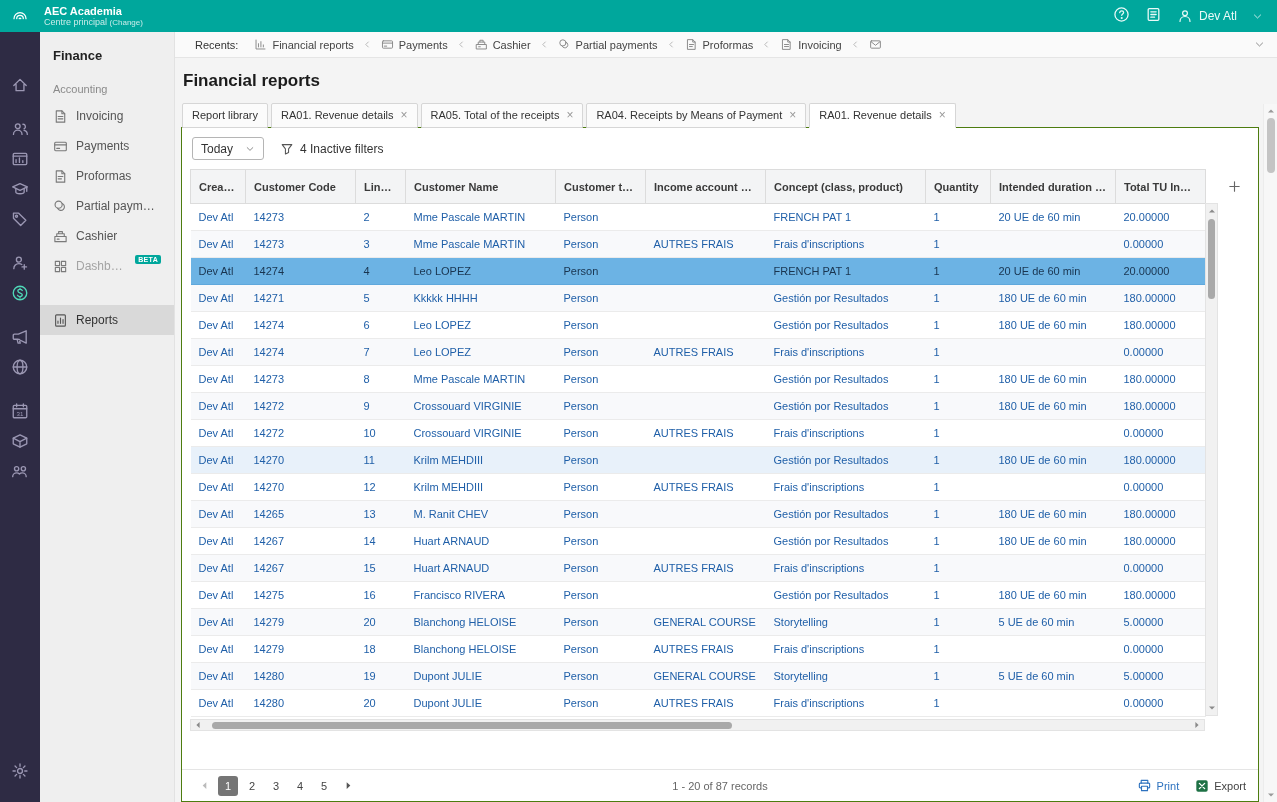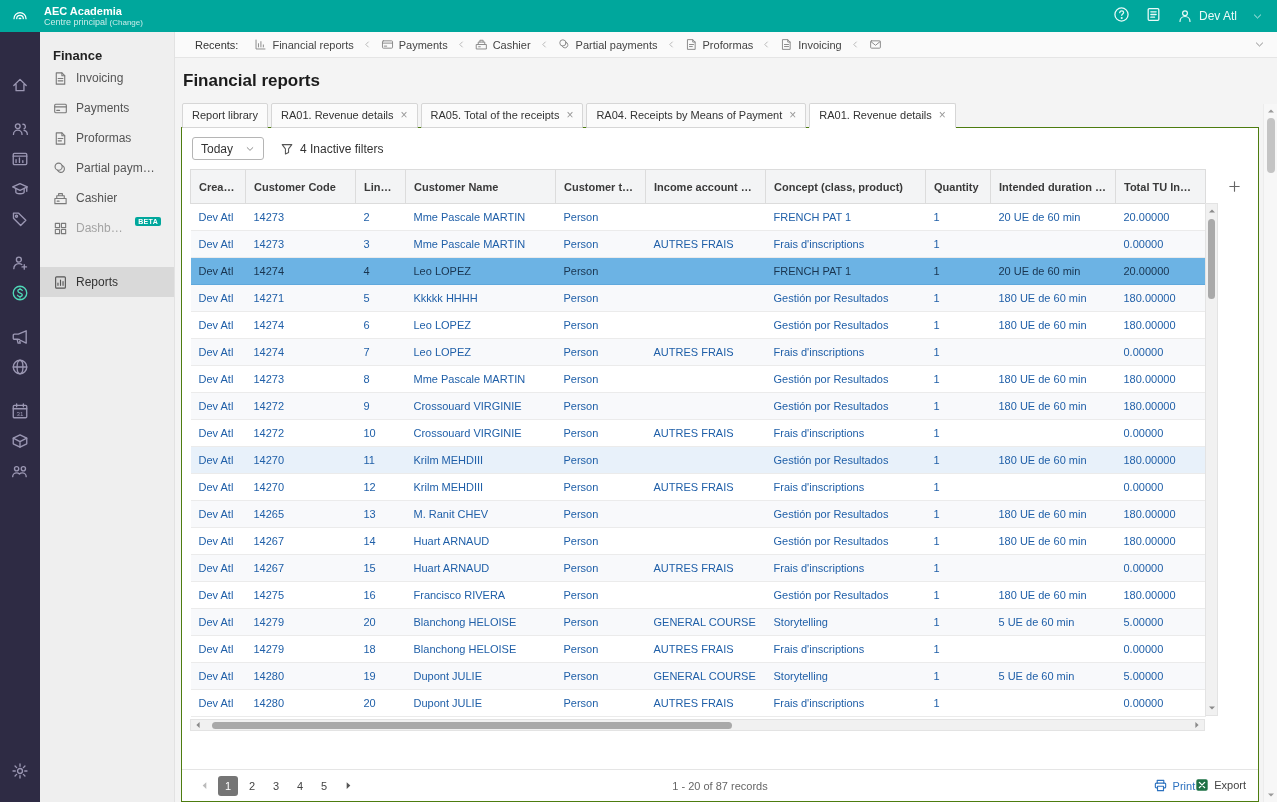--- a/index.html
+++ b/index.html
@@ -104,21 +104,21 @@
 
   
   .pager { margin-top: auto; border-top: 1px solid #e5e5e5; height: 32px; display: flex; align-items: center; padding: 0 12px; font-size: 11px; color: #555; position: relative; flex: none; }
   .pages { display: flex; align-items: center; gap: 4px; }
   .pages-list { display: flex; align-items: center; gap: 4px; }
   .page-btn { min-width: 20px; height: 20px; display: inline-flex; align-items: center; justify-content: center; border-radius: 3px; color: #444; font-size: 11px; cursor: pointer; padding: 0 4px; }
   .page-btn.active { background: #757575; color: #fff; }
   .page-btn.nav { color: #555; }
   .page-btn.nav.disabled { color: #bbb; }
   .pager-center { position: absolute; left: 50%; transform: translateX(-50%); color: #666; }
-  .pager-right { margin-left: auto; display: flex; align-items: flex-start; }
+  .pager-right { margin-left: auto; display: flex; align-items: flex-end; gap: 16px; }
   .print { display: flex; align-items: center; gap: 5px; color: #2d72bf; cursor: pointer; }
   .export { display: flex; align-items: center; gap: 5px; color: #444; cursor: pointer; }
 
   
   .page-scroll { position: absolute; right: 0; top: 72px; bottom: 0; width: 14px; background: #f7f7f7; border-left: 1px solid #ececec; display: flex; flex-direction: column; align-items: center; padding: 3px 0; z-index: 5; }
   .page-scroll .ic { color: #999; }
   .pthumb { width: 8px; height: 55px; margin-top: 3px; background: #c4c4c4; border-radius: 4px; }
   .pdown { margin-top: auto; }
 </style>
 </head>
@@ -292,20 +292,21 @@
             <svg viewBox="0 0 16 16" fill="none" stroke="currentColor" stroke-width="1.2" stroke-linecap="round" stroke-linejoin="round">
               <circle cx="8" cy="8" r="2.2"></circle>
               <path d="M8 1.8v2M8 12.2v2M1.8 8h2M12.2 8h2M3.6 3.6l1.4 1.4M11 11l1.4 1.4M12.4 3.6 11 5M5 11l-1.4 1.4"></path>
             </svg>
           </span>
       </div>
     </nav>
 
     <aside class="sidebar">
       <div class="sb-title">Finance</div>
+      <div class="sb-section">Accounting</div>
       <div>
 
           <div class="side-item">
             <span class="ic ic15">
               <svg viewBox="0 0 16 16" fill="none" stroke="currentColor" stroke-width="1.2" stroke-linecap="round" stroke-linejoin="round">
                 <path d="M3.5 2h6l3 3v9h-9z"></path>
                 <path d="M9.5 2v3h3M5.5 8h5M5.5 10.5h5"></path>
               </svg>
             </span>
             <span class="side-label">Invoicing</span>

